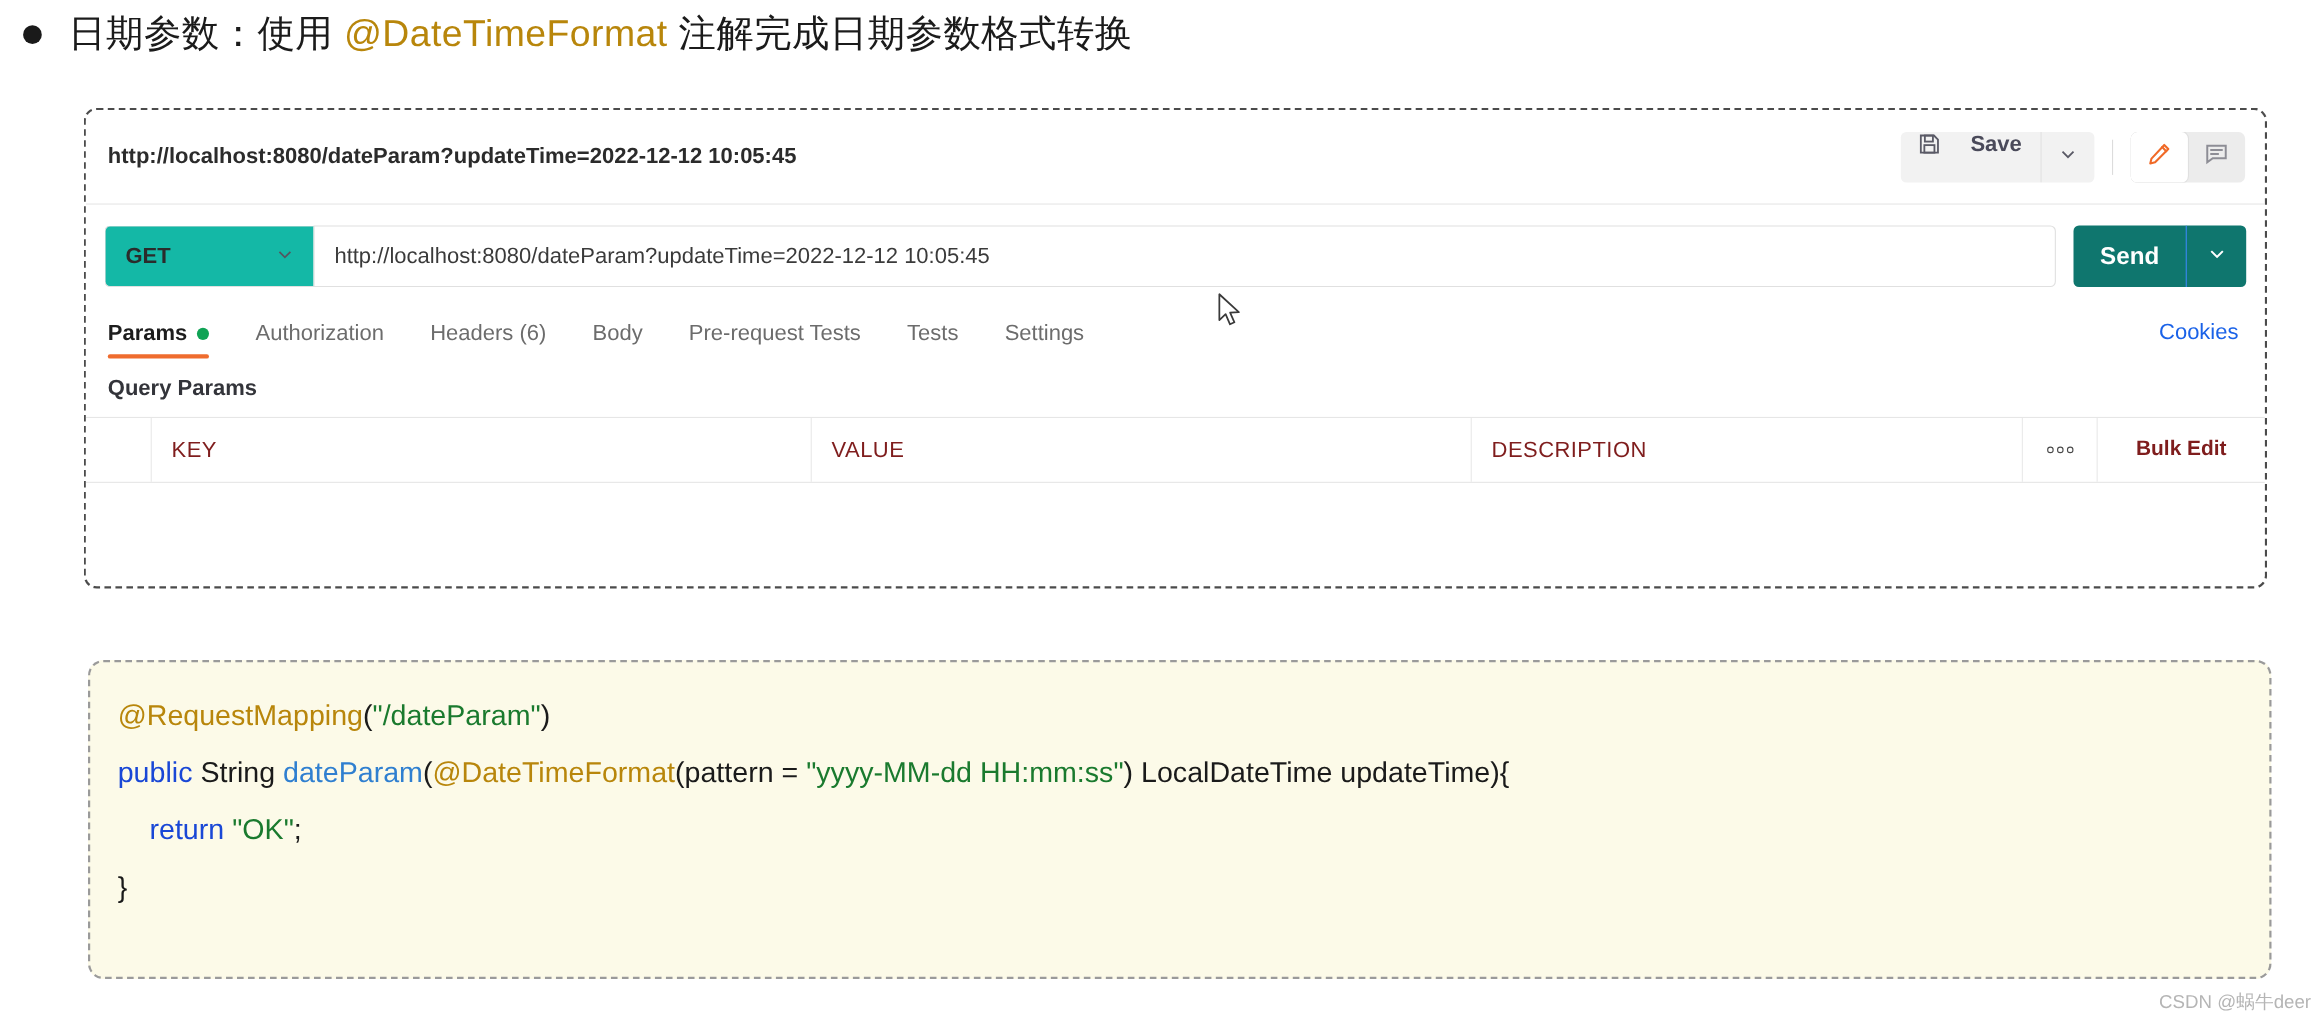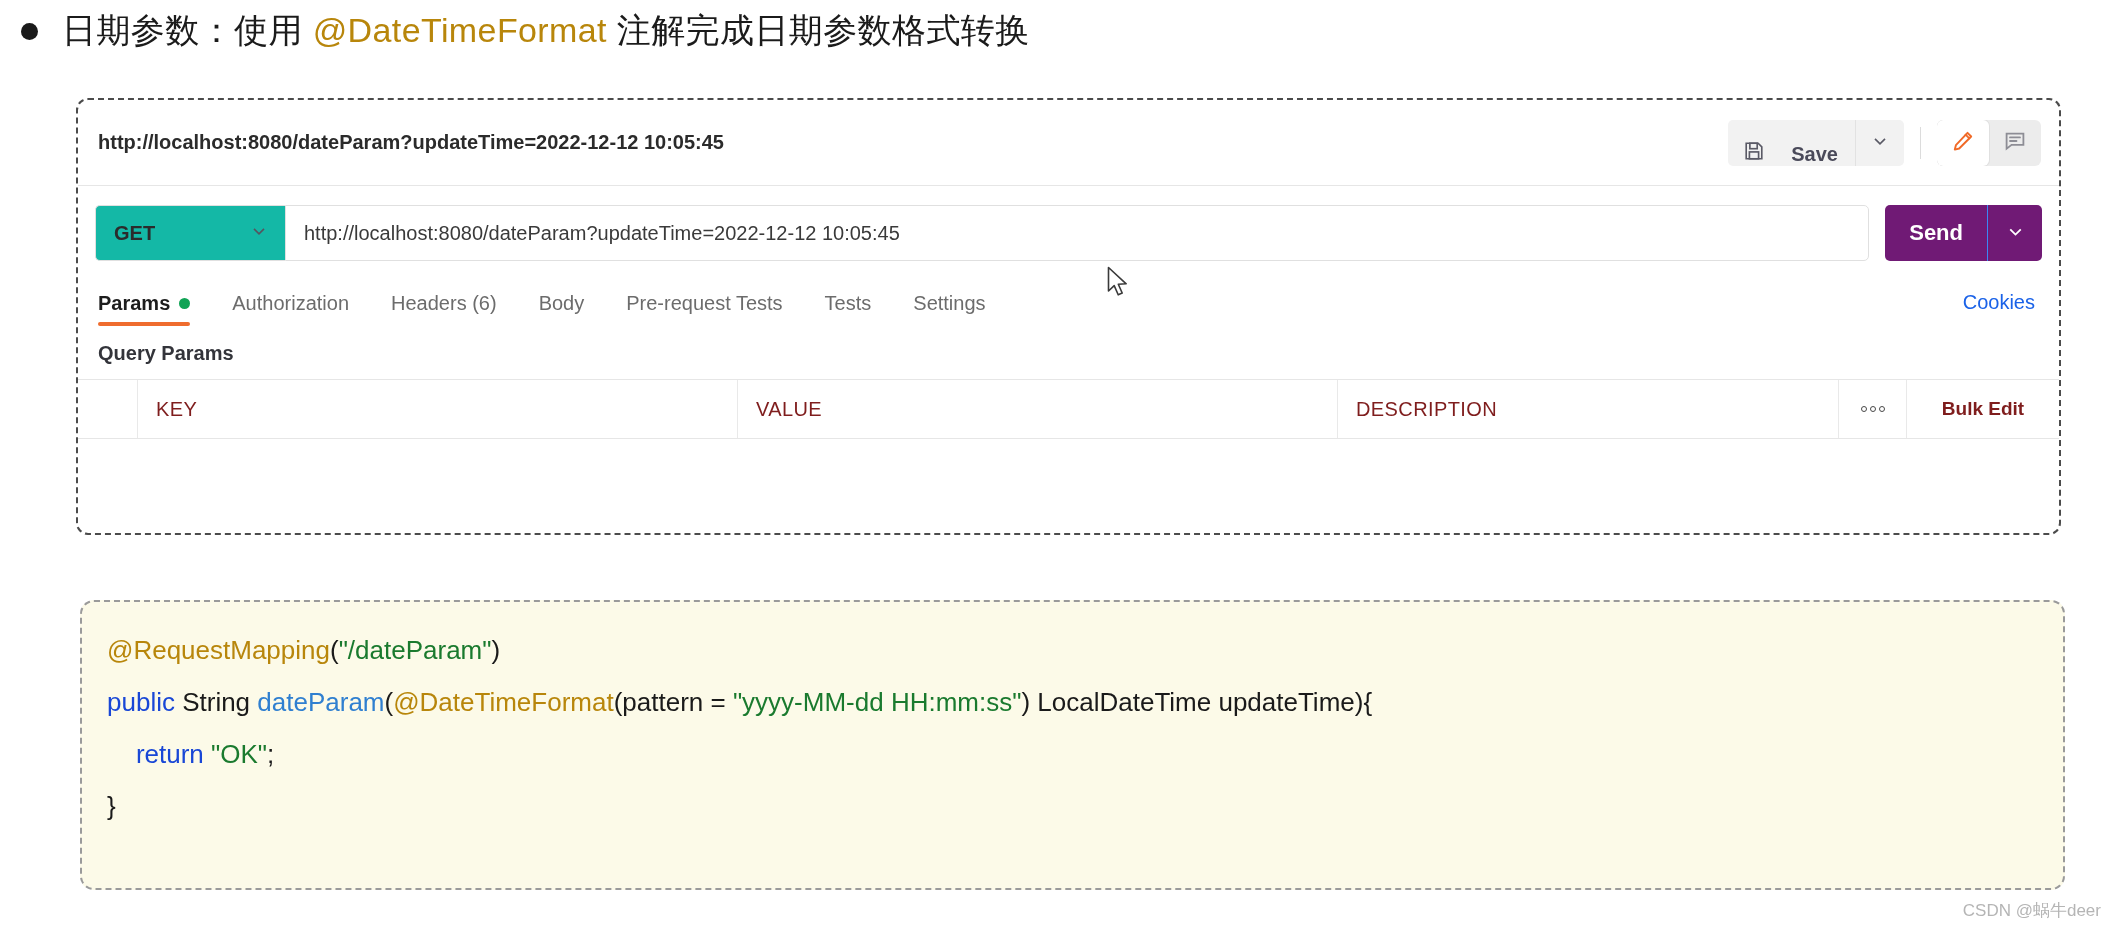--- a/index.html
+++ b/index.html
@@ -84,21 +84,21 @@
   .save-group {
     display: flex;
     align-items: center;
     background: #f2f2f2;
     border-radius: 5px;
     overflow: hidden;
     height: 46px;
   }
   .save-btn {
     display: flex;
-    align-items: flex-end;
+    align-items: flex-start;
     gap: 26px;
     padding: 0 17px 0 15px;
     height: 46px;
     cursor: pointer;
     border-right: 1px solid #e2e2e2;
   }
   .save-btn .label {
     font-size: 20px;
     color: #4a4a5a;
     font-weight: 600;
@@ -180,21 +180,21 @@
     box-sizing: border-box;
     font-size: 20px;
     color: #3a3a3a;
     white-space: nowrap;
     overflow: hidden;
   }
   .send-group {
     margin-left: 16px;
     display: flex;
     align-items: center;
-    background: #701a75;
+    background: #0f766e;
     border-radius: 5px;
     height: 56px;
     overflow: hidden;
     flex: 0 0 auto;
   }
   .send-btn {
     display: flex;
     align-items: center;
     justify-content: center;
     padding: 0 24px;

